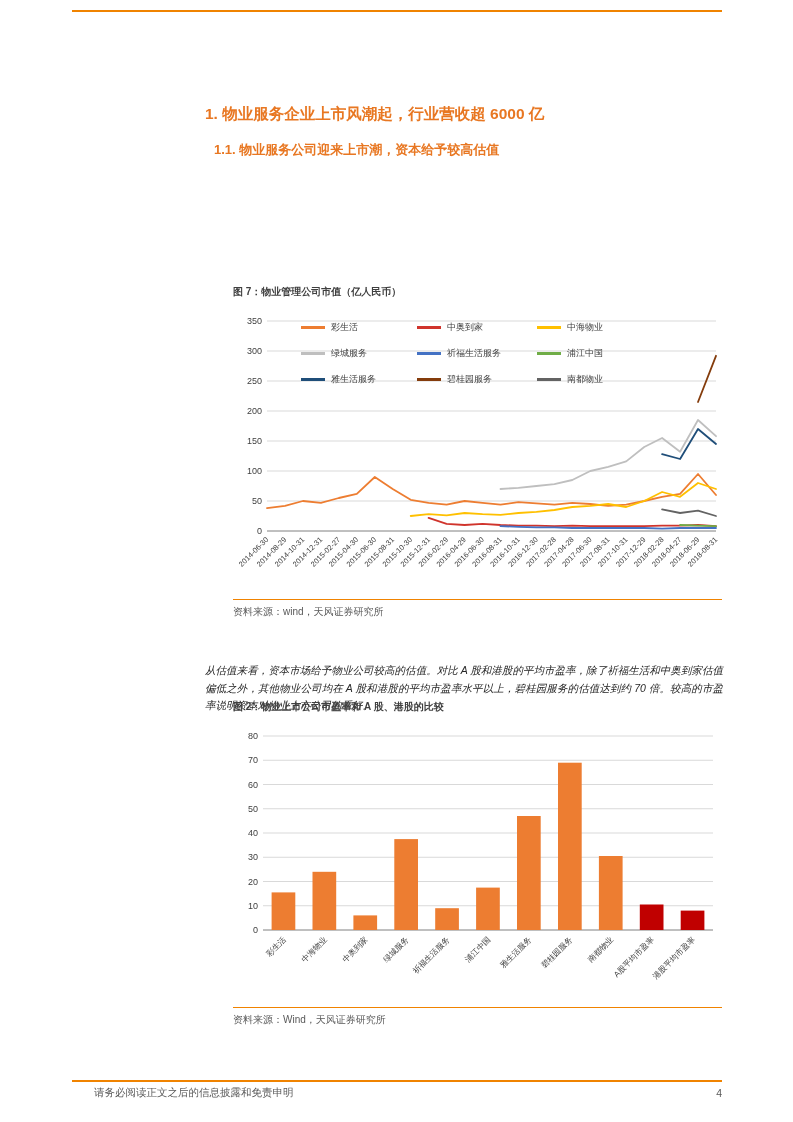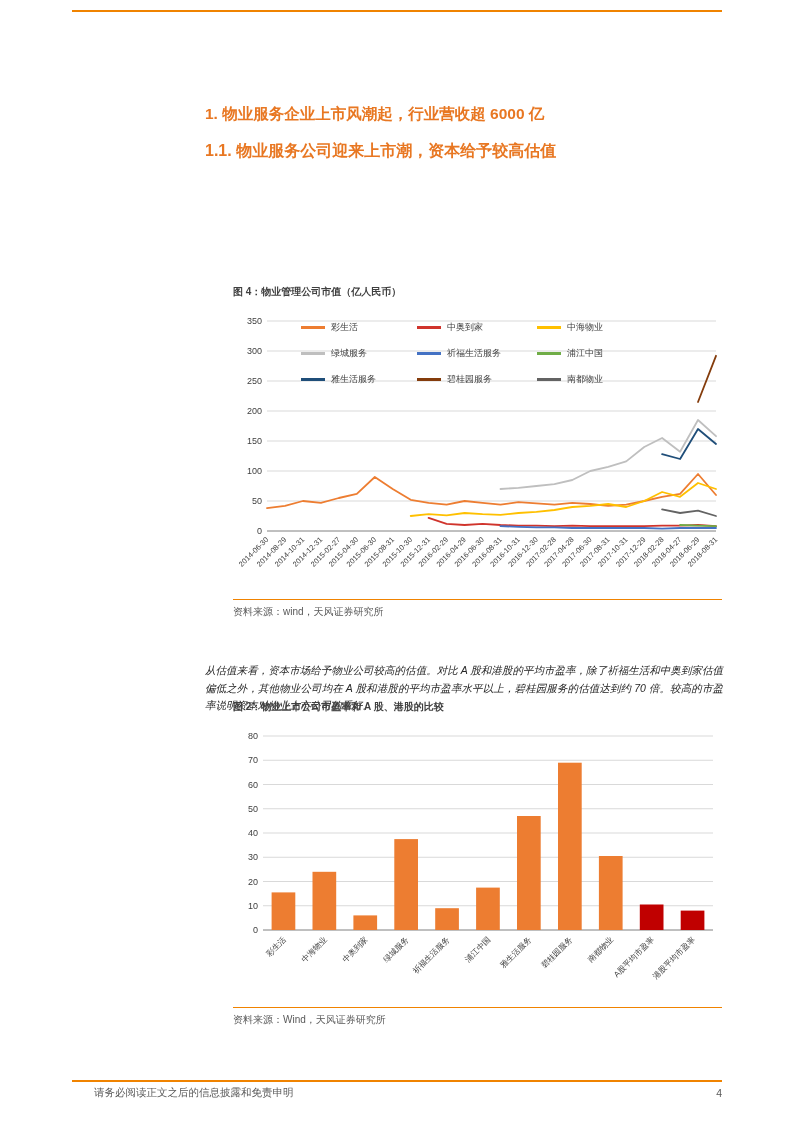--- a/index.html
+++ b/index.html
@@ -2,21 +2,21 @@
 <html><head>
 <meta charset="utf-8">
 <style>
   html,body{margin:0;padding:0;background:#ffffff;}
   .page{
     position:relative;width:793px;height:1122px;background:#ffffff;overflow:hidden;
     font-family:"Liberation Sans","DejaVu Sans",sans-serif;color:#262626;
   }
   .top-rule{position:absolute;left:72px;top:10px;width:650px;height:2px;background:#F08300;}
   .h1{position:absolute;left:205px;top:104px;margin:0;width:520px;font-size:15.5px;font-weight:bold;color:#E87722;}
-  .h2{position:absolute;left:205px;top:141px;margin:0;width:520px;font-size:16px;font-weight:bold;color:#E87722;}
+  .h2{position:absolute;left:214px;top:141px;margin:0;width:520px;font-size:13px;font-weight:bold;color:#E87722;}
   .body-text{margin:0;position:absolute;left:205px;width:518px;font-size:10.5px;line-height:17.5px;text-align:justify;color:#262626;}
   .p1{top:170px;}
   .p2{top:662px;font-style:italic;}
   .figure{position:absolute;left:233px;width:489px;}
   .fig1{top:285px;}
   .fig2{top:700px;}
   .fig-caption{font-size:10px;font-weight:bold;color:#3F3F3F;margin-bottom:6px;}
   .chart-wrap{position:relative;width:489px;}
   .fig-rule{width:489px;height:1px;background:#F08300;margin-top:2px;}
   .fig-source{font-size:10px;color:#595959;margin-top:5px;}
@@ -38,21 +38,21 @@
 </head>
 <body>
 
 <div class="page">
   <div class="top-rule"></div>
 
   <h1 class="h1">1. 物业服务企业上市风潮起，行业营收超 6000 亿</h1>
   <h2 class="h2">1.1. 物业服务公司迎来上市潮，资本给予较高估值</h2>
 
   <section class="figure fig1">
-    <div class="fig-caption">图 4：物业管理公司市值（亿人民币）</div>
+    <div class="fig-caption">图 7：物业管理公司市值（亿人民币）</div>
     <div class="chart-wrap">
       <svg id="line-chart" width="489" height="292">
           <g>
             <line x1="34" y1="226" x2="483" y2="226" stroke="#808080" stroke-width="1"></line>
             <line x1="34" y1="196" x2="483" y2="196" stroke="#D9D9D9" stroke-width="1"></line>
             <line x1="34" y1="166" x2="483" y2="166" stroke="#D9D9D9" stroke-width="1"></line>
             <line x1="34" y1="136" x2="483" y2="136" stroke="#D9D9D9" stroke-width="1"></line>
             <line x1="34" y1="106" x2="483" y2="106" stroke="#D9D9D9" stroke-width="1"></line>
             <line x1="34" y1="76" x2="483" y2="76" stroke="#D9D9D9" stroke-width="1"></line>
             <line x1="34" y1="46" x2="483" y2="46" stroke="#D9D9D9" stroke-width="1"></line>

